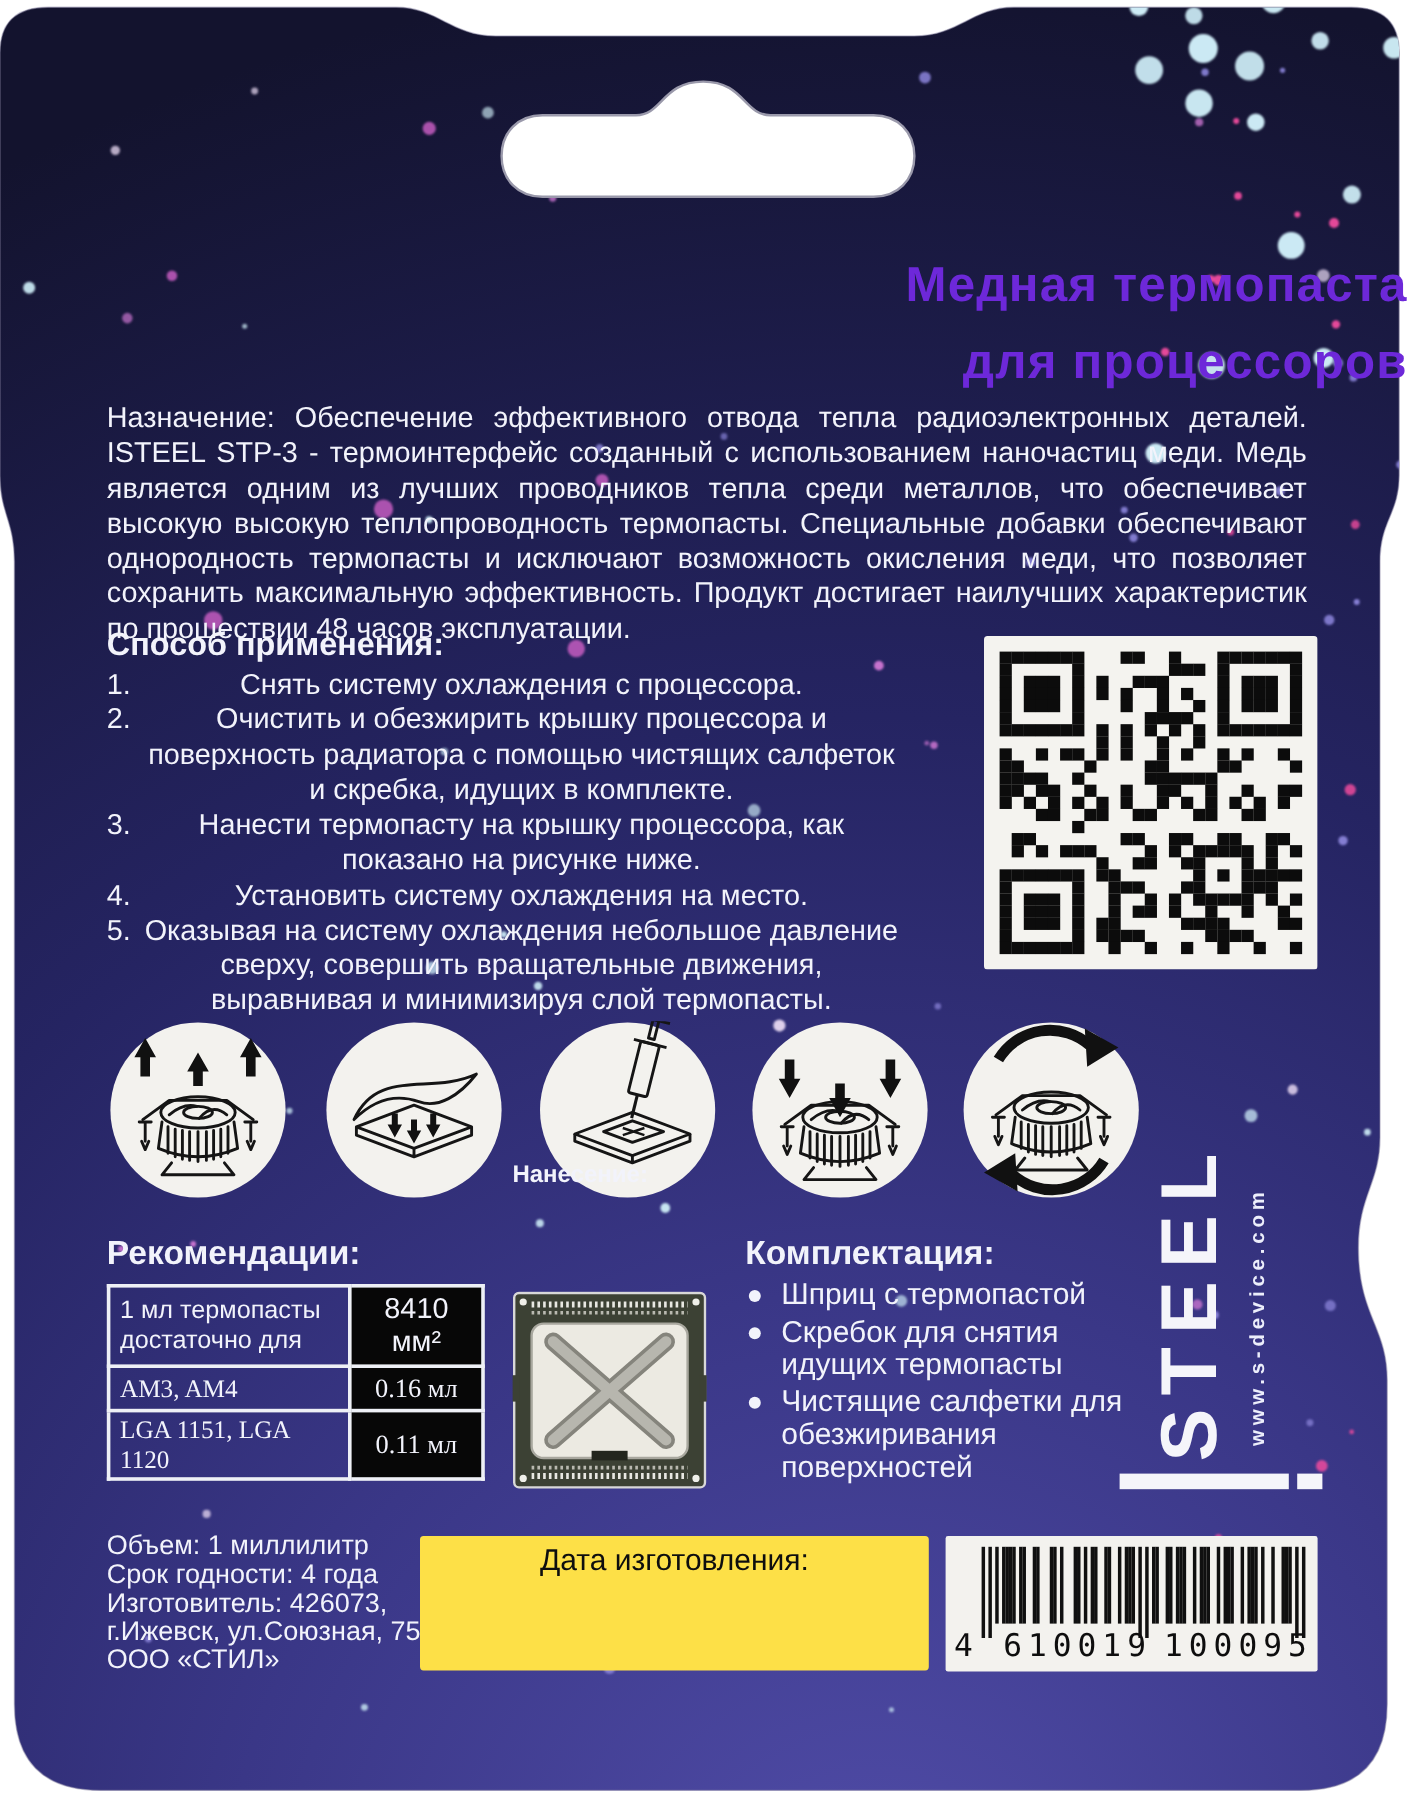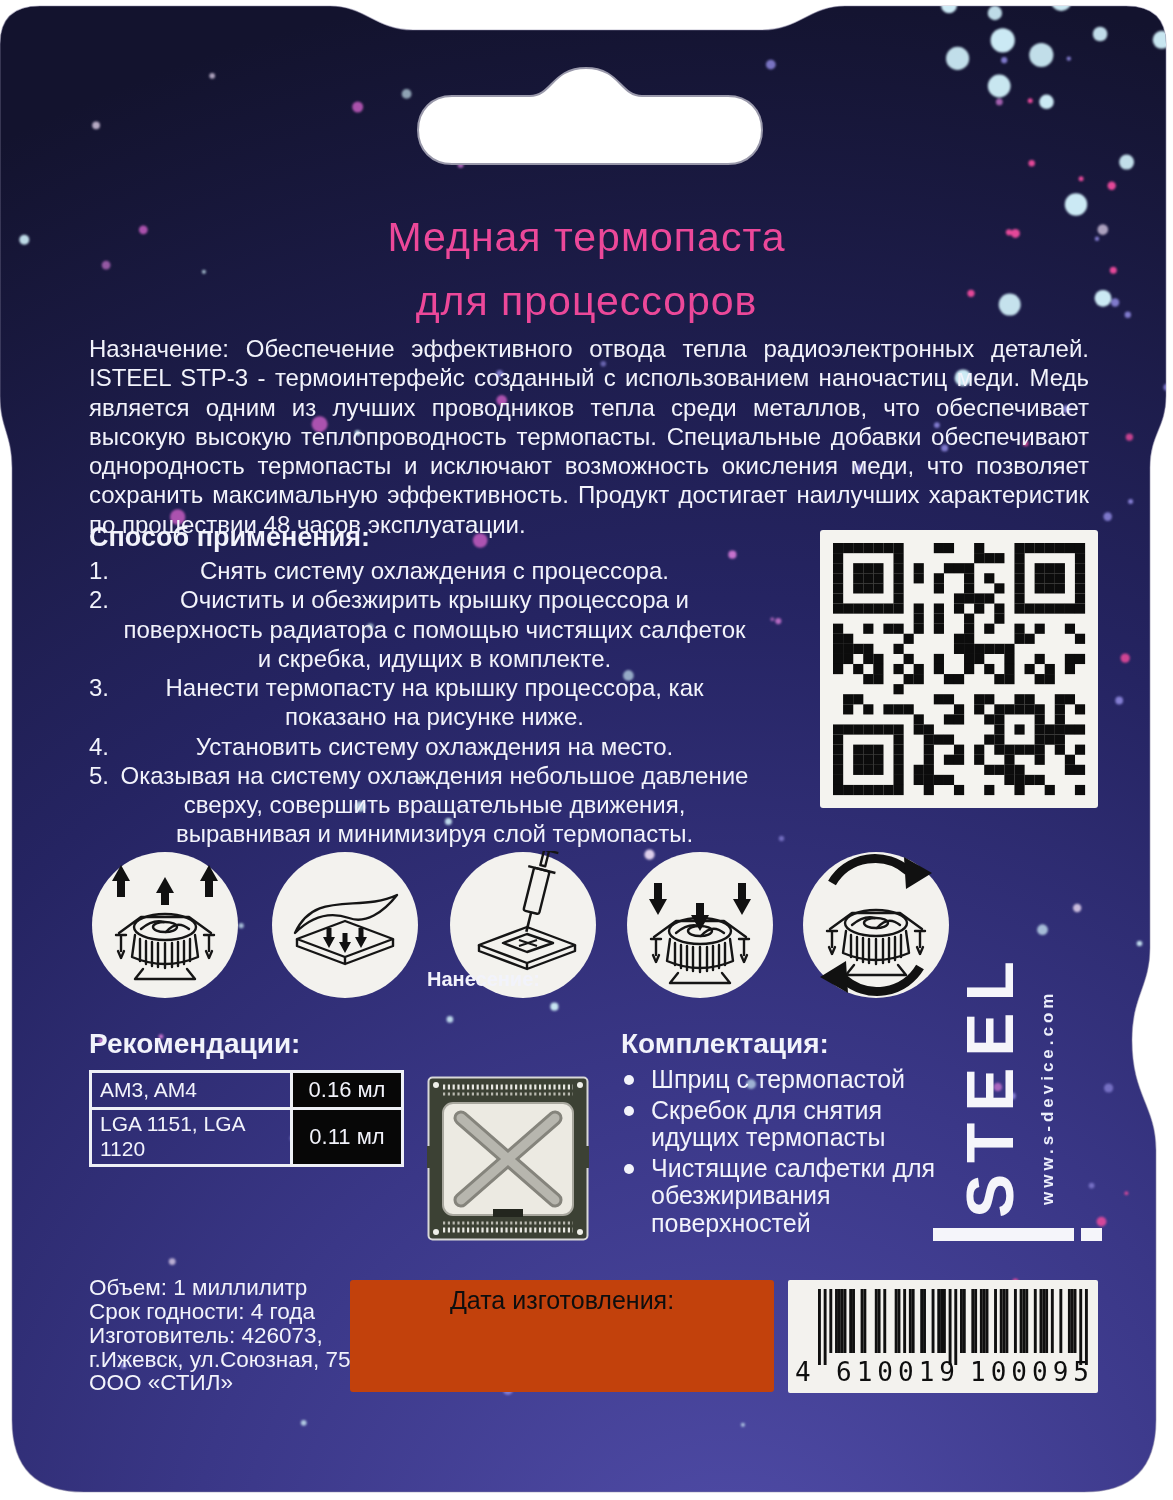--- a/index.html
+++ b/index.html
@@ -6,22 +6,22 @@
   body{width:1173px;height:1500px;position:relative;overflow:hidden;
        font-family:"Liberation Sans",sans-serif;color:#f2f3fb;
        -webkit-font-smoothing:antialiased;}
   .abs{position:absolute;}
   svg{display:block;}
 
   
   #card-bg{position:absolute;left:0;top:0;z-index:0;}
 
   
-  .title{left:0;right:0;top:206px;text-align:center;font-size:41px;line-height:1.56;
-         font-weight:400;letter-spacing:1px;color:#ec4899;z-index:3;}
+  .title{left:0;right:0;top:206px;text-align:right;font-size:41px;line-height:1.56;
+         font-weight:700;letter-spacing:1px;color:#6d28d9;z-index:3;}
 
   
   .purpose{left:89px;top:334px;width:1000px;font-size:24px;line-height:1.22;
            text-align:justify;z-index:3;}
   .sec-heading{font-size:27px;font-weight:bold;z-index:3;}
   .steps{left:89px;top:556px;width:660px;font-size:24px;line-height:1.22;
          list-style:none;margin:0;padding:0;counter-reset:st;z-index:3;text-align:center;}
   .steps li{counter-increment:st;position:relative;padding-left:31px;}
   .steps li::before{content:counter(st) ".";position:absolute;left:0;}
 
@@ -35,34 +35,34 @@
   .steel-site{font-size:17px;font-weight:bold;letter-spacing:4px;color:#eceefb;}
   .steel-bar{background:#f5f5fa;z-index:3;}
 
   
   table.rec{left:89px;top:1070px;position:absolute;border-collapse:collapse;z-index:3;}
   table.rec td{border:3px solid #eef0f6;font-size:21px;color:#f2f3fb;
                padding:2px 8px;vertical-align:middle;}
   table.rec td.lbl{width:182px;line-height:1.18;}
   table.rec td.val{width:92px;background:#070707;text-align:center;font-size:22px;}
   table.rec tr.r1 td{height:60px;}
-  table.rec tr.rn td{height:30px;}
+  table.rec tr.rn td{height:30px;font-family:Liberation Serif, serif;}
   table.rec tr.r1 td.val{font-size:24px;}
 
   
   .contents{left:621px;top:1066px;width:335px;list-style:none;margin:0;padding:0;
             font-size:25px;line-height:1.1;z-index:3;}
   .contents li{position:relative;padding-left:30px;margin-bottom:3px;}
   .contents li::before{content:"";position:absolute;left:3px;top:9px;width:10px;
             height:10px;border-radius:50%;background:#f2f3fb;}
 
   
   .info{left:89px;top:1276px;font-size:22.5px;line-height:1.06;z-index:3;}
 
-  .date-box{left:350px;top:1280px;width:424px;height:112px;background:#c2410c;
+  .date-box{left:350px;top:1280px;width:424px;height:112px;background:#fde047;
             border-radius:3px;z-index:3;text-align:center;}
   .date-box .lbl{margin-top:6px;font-size:25px;color:#0e0e0e;}
 
   .barcode-box{left:788px;top:1280px;width:310px;height:113px;background:#f3f2ee;
                border-radius:2px;z-index:3;}
   .bc-digit{position:absolute;bottom:6px;font-size:26px;color:#0e0e0e;
             font-family:"DejaVu Sans Mono","Liberation Mono",monospace;}
   .bc-d1{left:7px;}
   .bc-d2{left:46px;width:128px;text-align:center;letter-spacing:5px;}
   .bc-d3{left:180px;width:128px;text-align:center;letter-spacing:5px;}
@@ -570,20 +570,24 @@
 </svg>
 
 <div class="vtext steel-word" style="left:952px;top:1218px;">STEEL</div>
 <div class="vtext steel-site" style="left:1038px;top:1205px;">www.s-device.com</div>
 <div class="abs steel-bar" style="left:933px;top:1228px;width:141px;height:13px;"></div>
 <div class="abs steel-bar" style="left:1081px;top:1228px;width:21px;height:13px;"></div>
 
 <div class="abs sec-heading" style="left:89px;top:1028px;font-size:28px;">Рекомендации:</div>
 <table class="rec">
   <tbody>
+      <tr class="r1">
+    <td class="lbl">1 мл термопасты достаточно для</td>
+    <td class="val">8410 мм²</td>
+  </tr>
   <tr class="rn">
     <td class="lbl">AM3, AM4</td>
     <td class="val">0.16 мл</td>
   </tr>
   <tr class="rn">
     <td class="lbl">LGA 1151, LGA 1120</td>
     <td class="val">0.11 мл</td>
   </tr>
 </tbody>
   </table>

